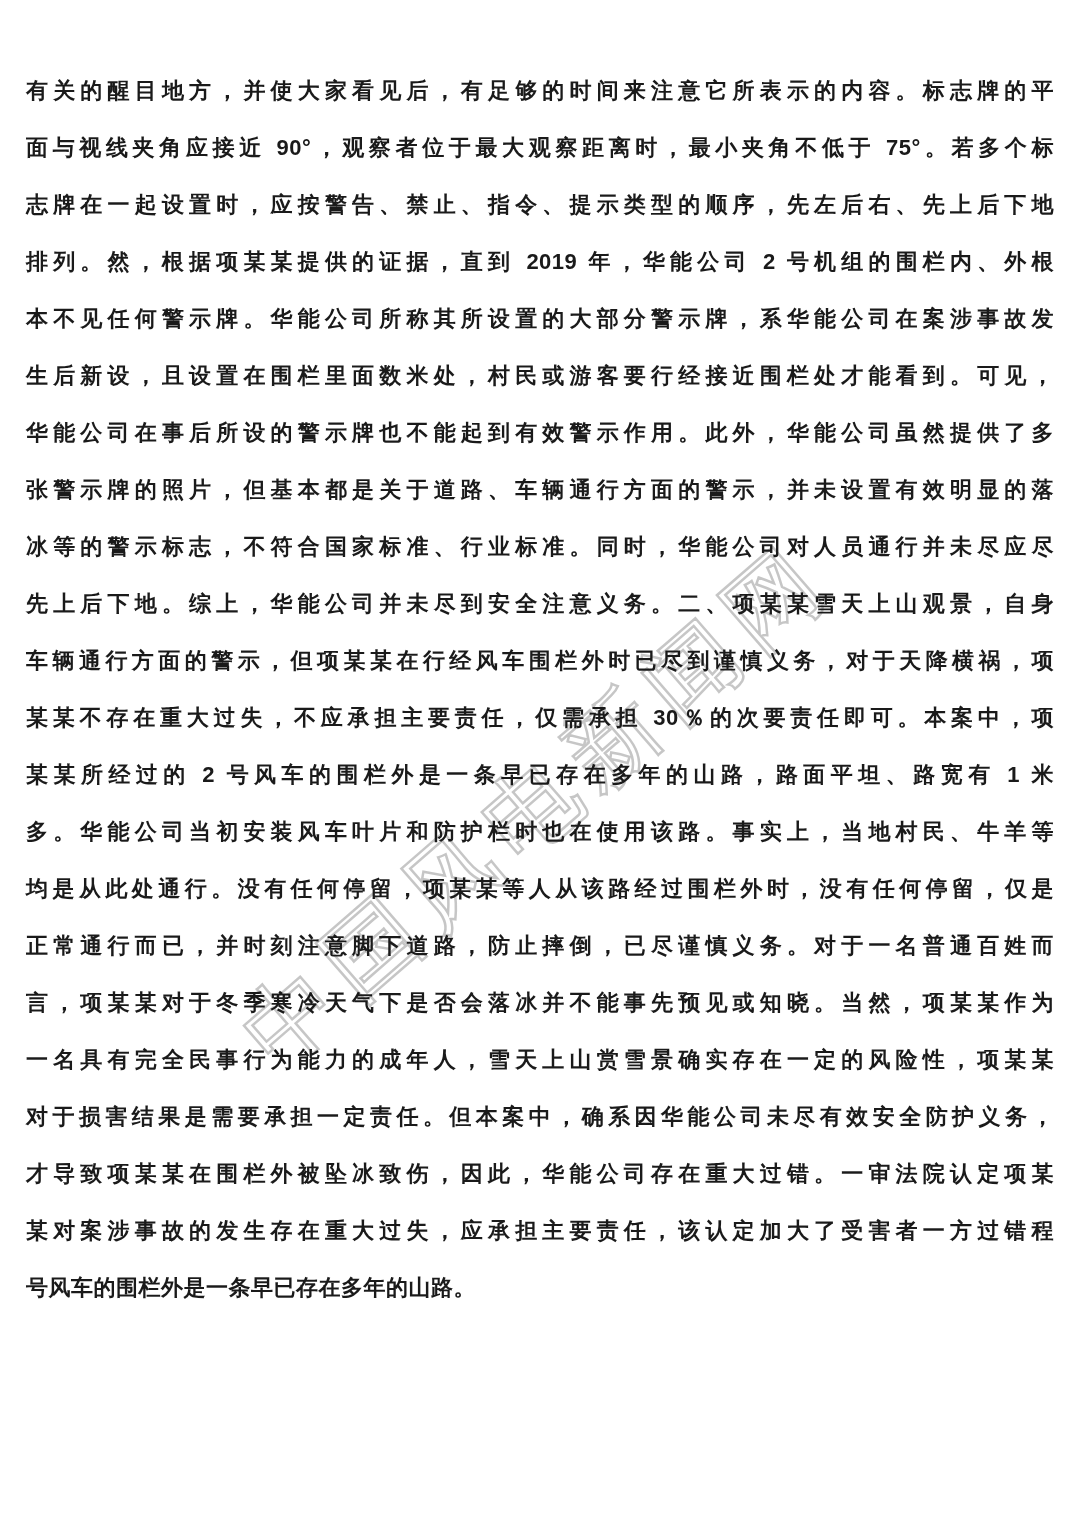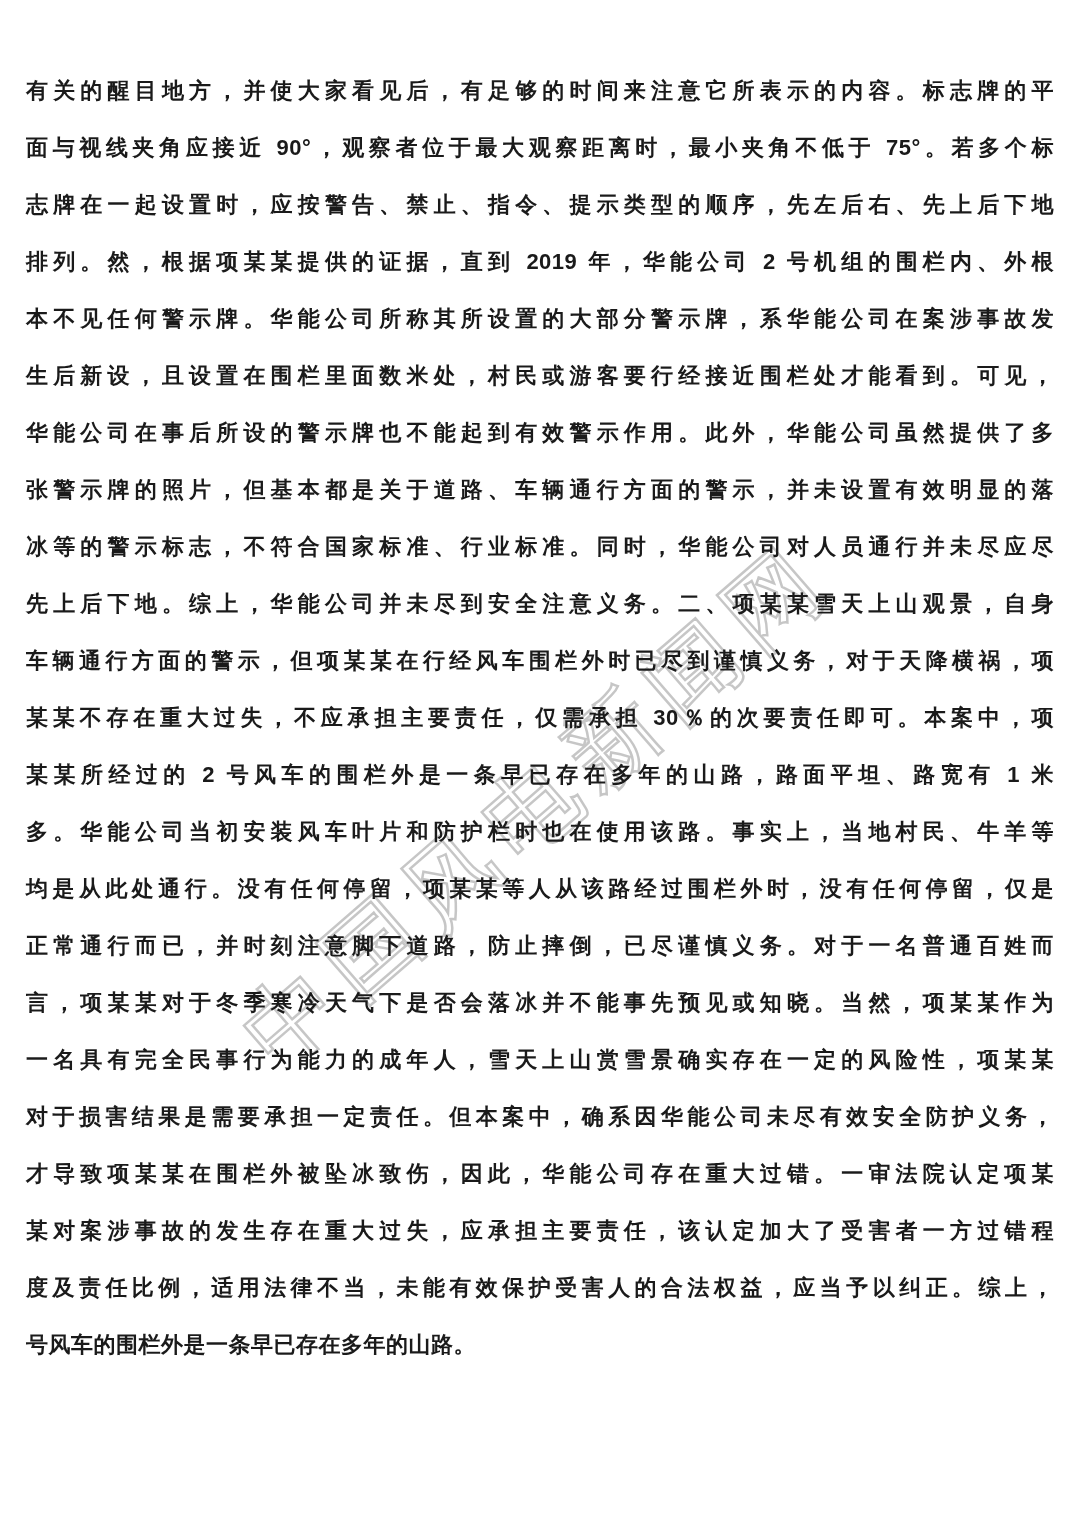--- a/index.html
+++ b/index.html
@@ -89,17 +89,16 @@
     <div class="doc-line">某某不存在重大过失，不应承担主要责任，仅需承担 30％的次要责任即可。本案中，项</div>
     <div class="doc-line">某某所经过的 2 号风车的围栏外是一条早已存在多年的山路，路面平坦、路宽有 1 米</div>
     <div class="doc-line">多。华能公司当初安装风车叶片和防护栏时也在使用该路。事实上，当地村民、牛羊等</div>
     <div class="doc-line">均是从此处通行。没有任何停留，项某某等人从该路经过围栏外时，没有任何停留，仅是</div>
     <div class="doc-line">正常通行而已，并时刻注意脚下道路，防止摔倒，已尽谨慎义务。对于一名普通百姓而</div>
     <div class="doc-line">言，项某某对于冬季寒冷天气下是否会落冰并不能事先预见或知晓。当然，项某某作为</div>
     <div class="doc-line">一名具有完全民事行为能力的成年人，雪天上山赏雪景确实存在一定的风险性，项某某</div>
     <div class="doc-line">对于损害结果是需要承担一定责任。但本案中，确系因华能公司未尽有效安全防护义务，</div>
     <div class="doc-line">才导致项某某在围栏外被坠冰致伤，因此，华能公司存在重大过错。一审法院认定项某</div>
     <div class="doc-line">某对案涉事故的发生存在重大过失，应承担主要责任，该认定加大了受害者一方过错程</div>
-    <div class="doc-line">度及责任比例，适用法律不当，未能有效保护受害人的合法权益，应当予以纠正。综上，</div>
     <div class="doc-line doc-line--last">号风车的围栏外是一条早已存在多年的山路。</div>
   </div>
 
 </div>
 
 </body></html>

